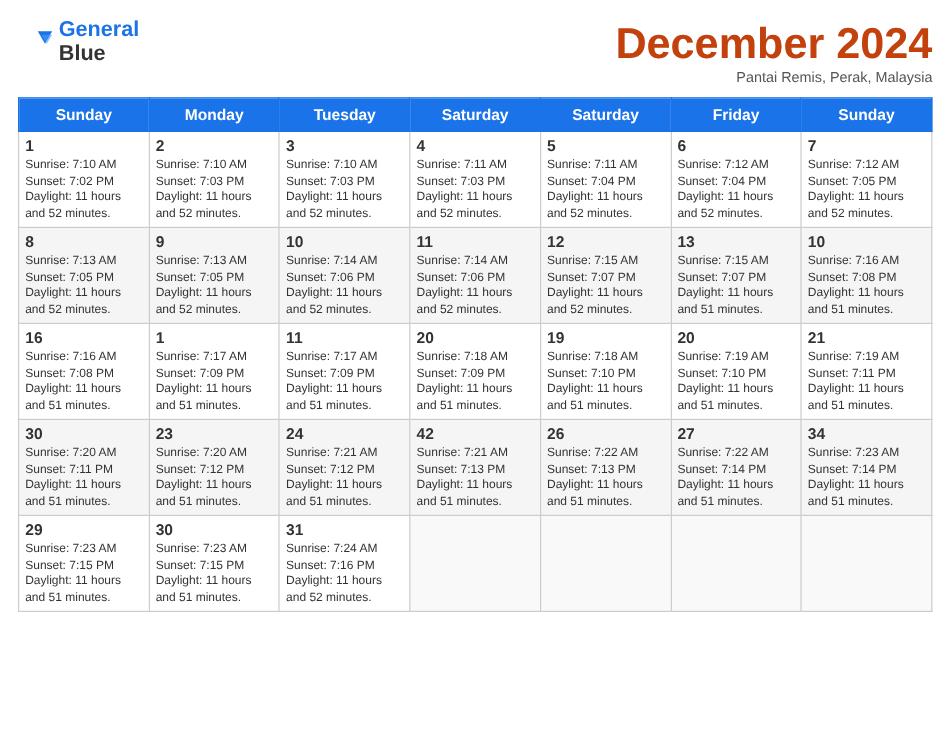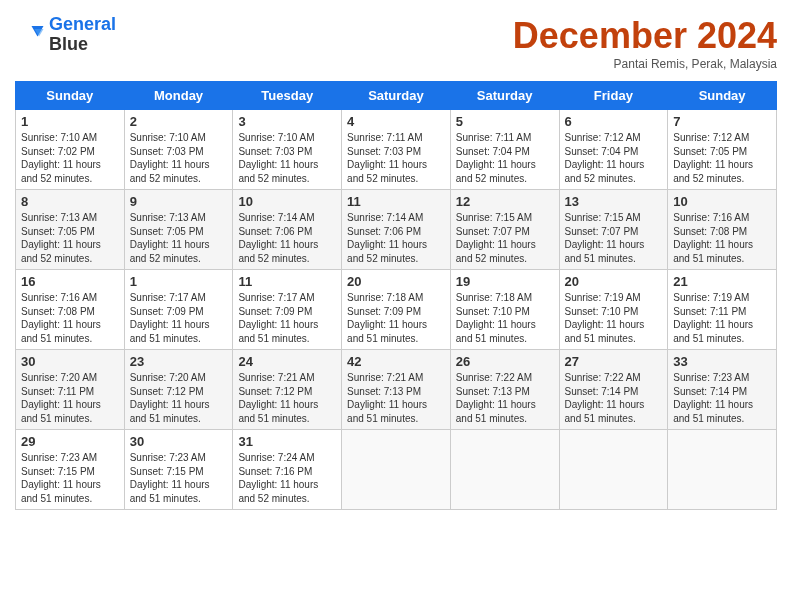--- a/index.html
+++ b/index.html
@@ -339,21 +339,21 @@
       </td>
         <td>
         <span class="day-number">27</span>
         <div class="day-info">
           Sunrise: 7:22 AM<br>
           Sunset: 7:14 PM<br>
           Daylight: 11 hours and 51 minutes.
         </div>
       </td>
         <td>
-        <span class="day-number">33</span>
+        <span class="day-number">34</span>
         <div class="day-info">
           Sunrise: 7:23 AM<br>
           Sunset: 7:14 PM<br>
           Daylight: 11 hours and 51 minutes.
         </div>
       </td>
       </tr>
       <tr>
         <td>
         <span class="day-number">29</span>

